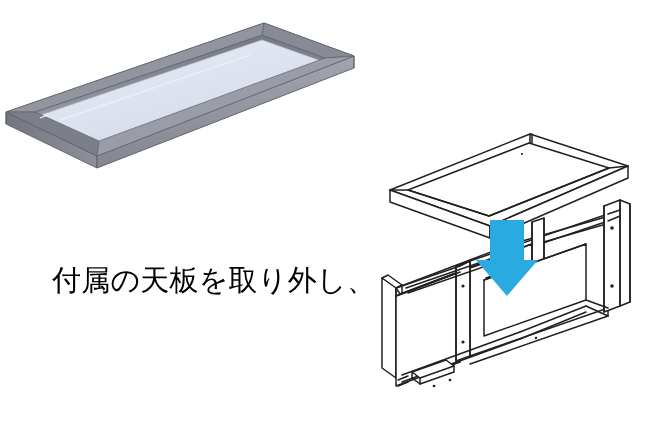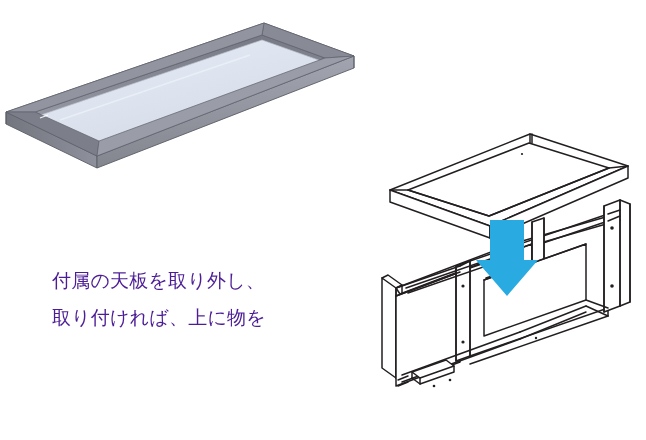--- a/index.html
+++ b/index.html
@@ -29,22 +29,22 @@
   }
 
   
   #caption {
     position: absolute;
     left: 52px;
     top: 262px;
     width: 310px;
   }
   .caption-line {
-    color: #4c1d95;
-    font-size: 19px;
+    color: #000000;
+    font-size: 29px;
     line-height: 37px;
     letter-spacing: 0.2px;
     white-space: pre;
   }
 
   
   #assembly {
     position: absolute;
     left: 372px;
     top: 110px;
@@ -106,21 +106,20 @@
       <polygon points="6,104 264,15 262,27 35,104" fill="#92959f" stroke="#60636d" stroke-width="0.7"></polygon>
       <polygon points="35,104 99,133 97,148 6,104" fill="#7c7f89" stroke="#60636d" stroke-width="0.7"></polygon>
       <polygon points="99,133 325,50 354,48 97,148" fill="#9a9da7" stroke="#60636d" stroke-width="0.7"></polygon>
 
       <polyline points="40,110 48,107" stroke="#ffffff" stroke-width="1.2" fill="none" opacity="0.9"></polyline>
     </g>
   </svg>
 
   <div id="caption">
     <div class="caption-line">付属の天板を取り外し、</div>
-    <div class="caption-line">取り付ければ、上に物を</div>
   </div>
 
   <svg id="assembly" viewBox="0 0 274 300">
     <g fill="none" stroke="#231f20" stroke-width="1.5" stroke-linejoin="round" stroke-linecap="round">
 
       <g>
 
         <polygon points="18,80 158,24 256,56 118,116" fill="#ffffff"></polygon>
 
         <polygon points="36,80 157,33 237,58 117,106" fill="#ffffff"></polygon>

